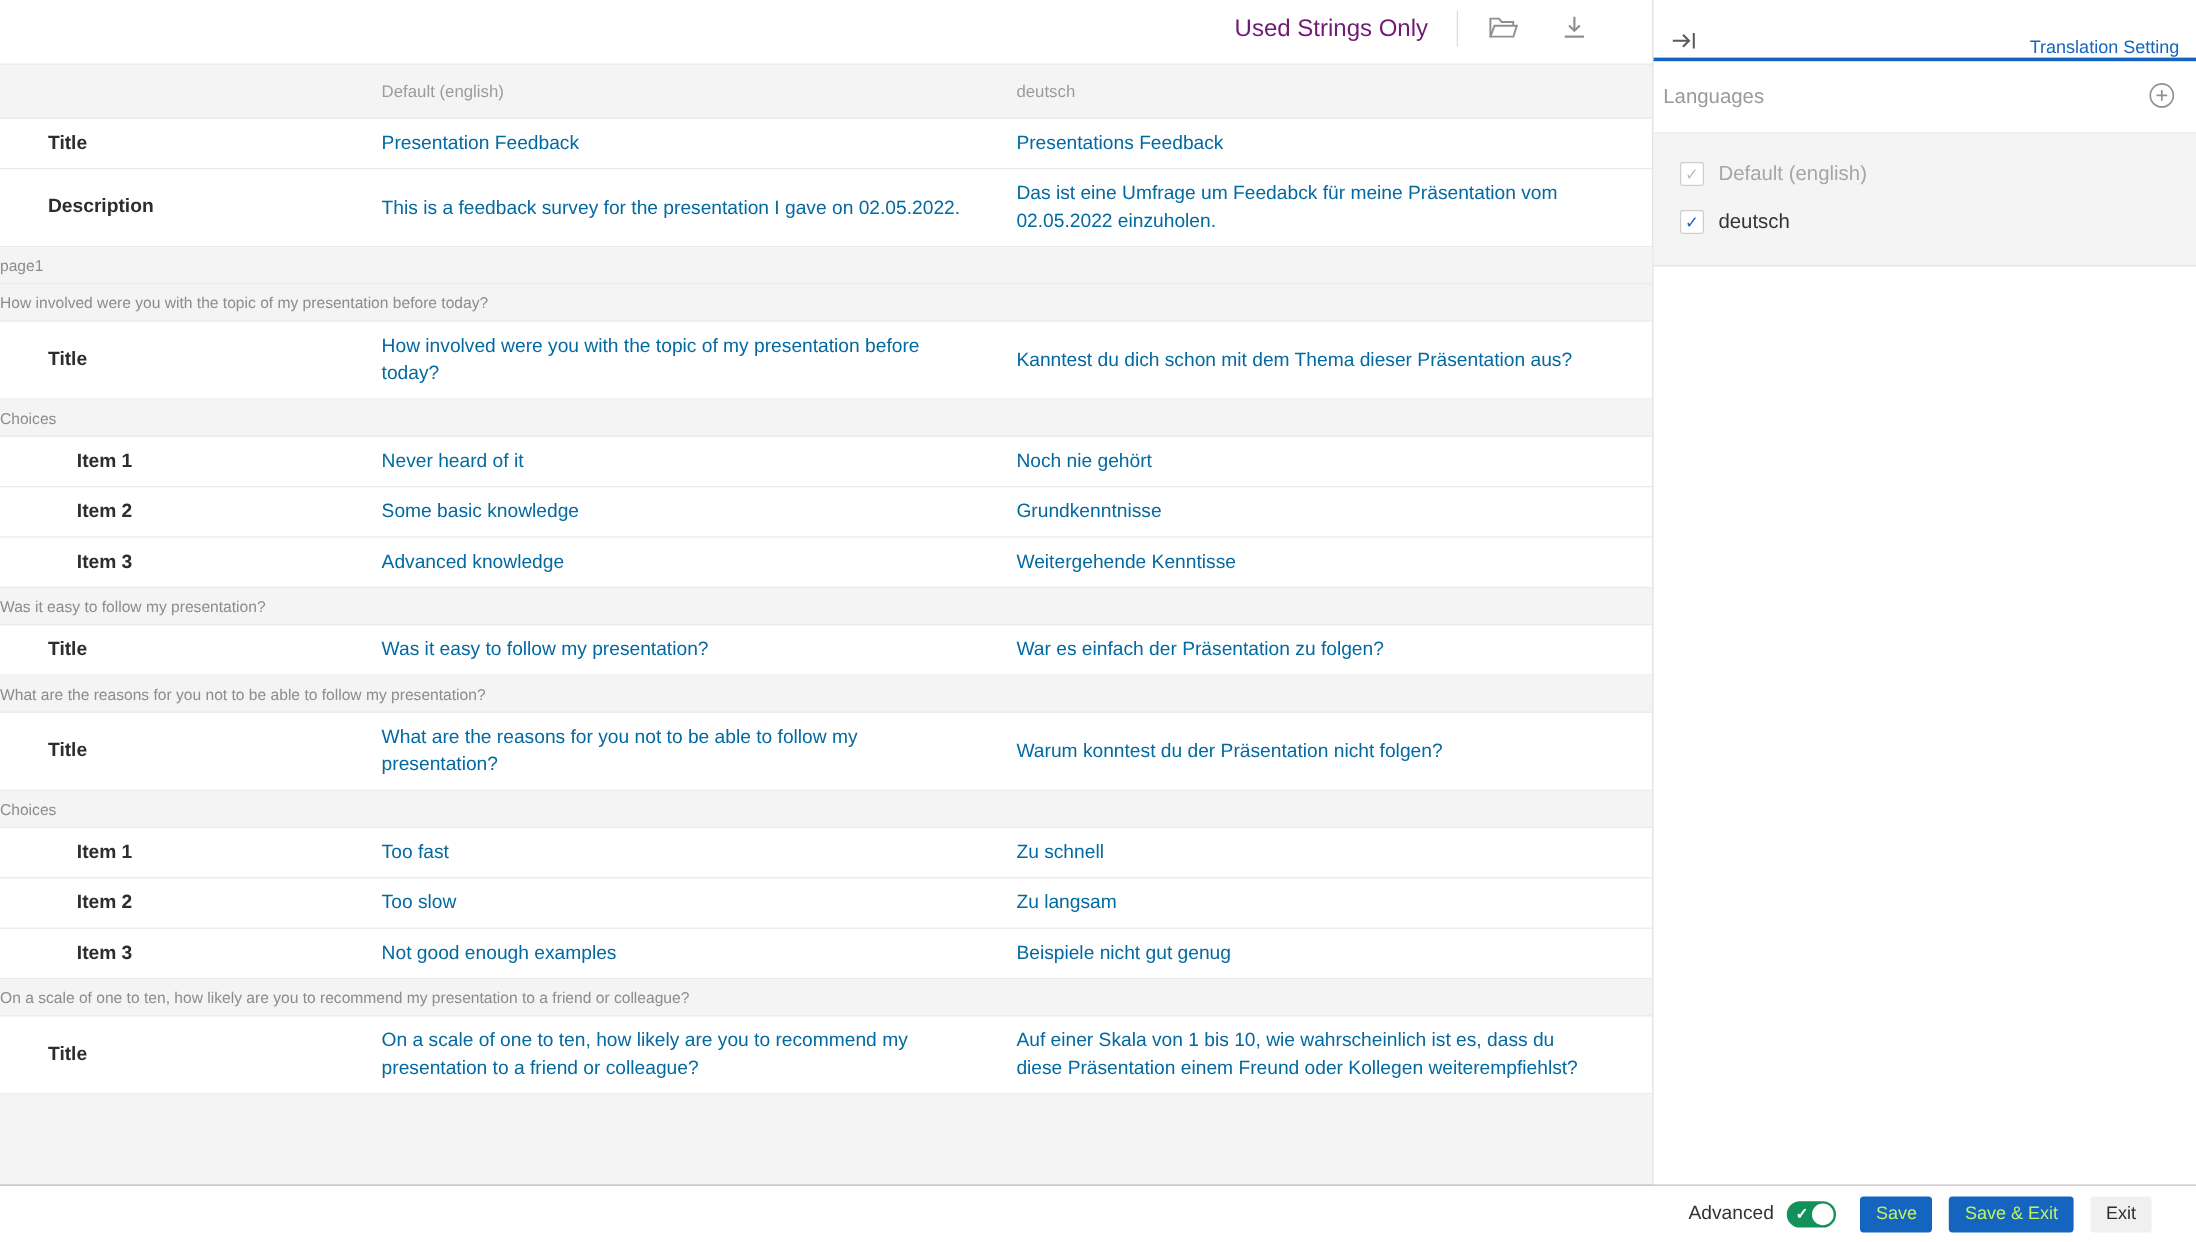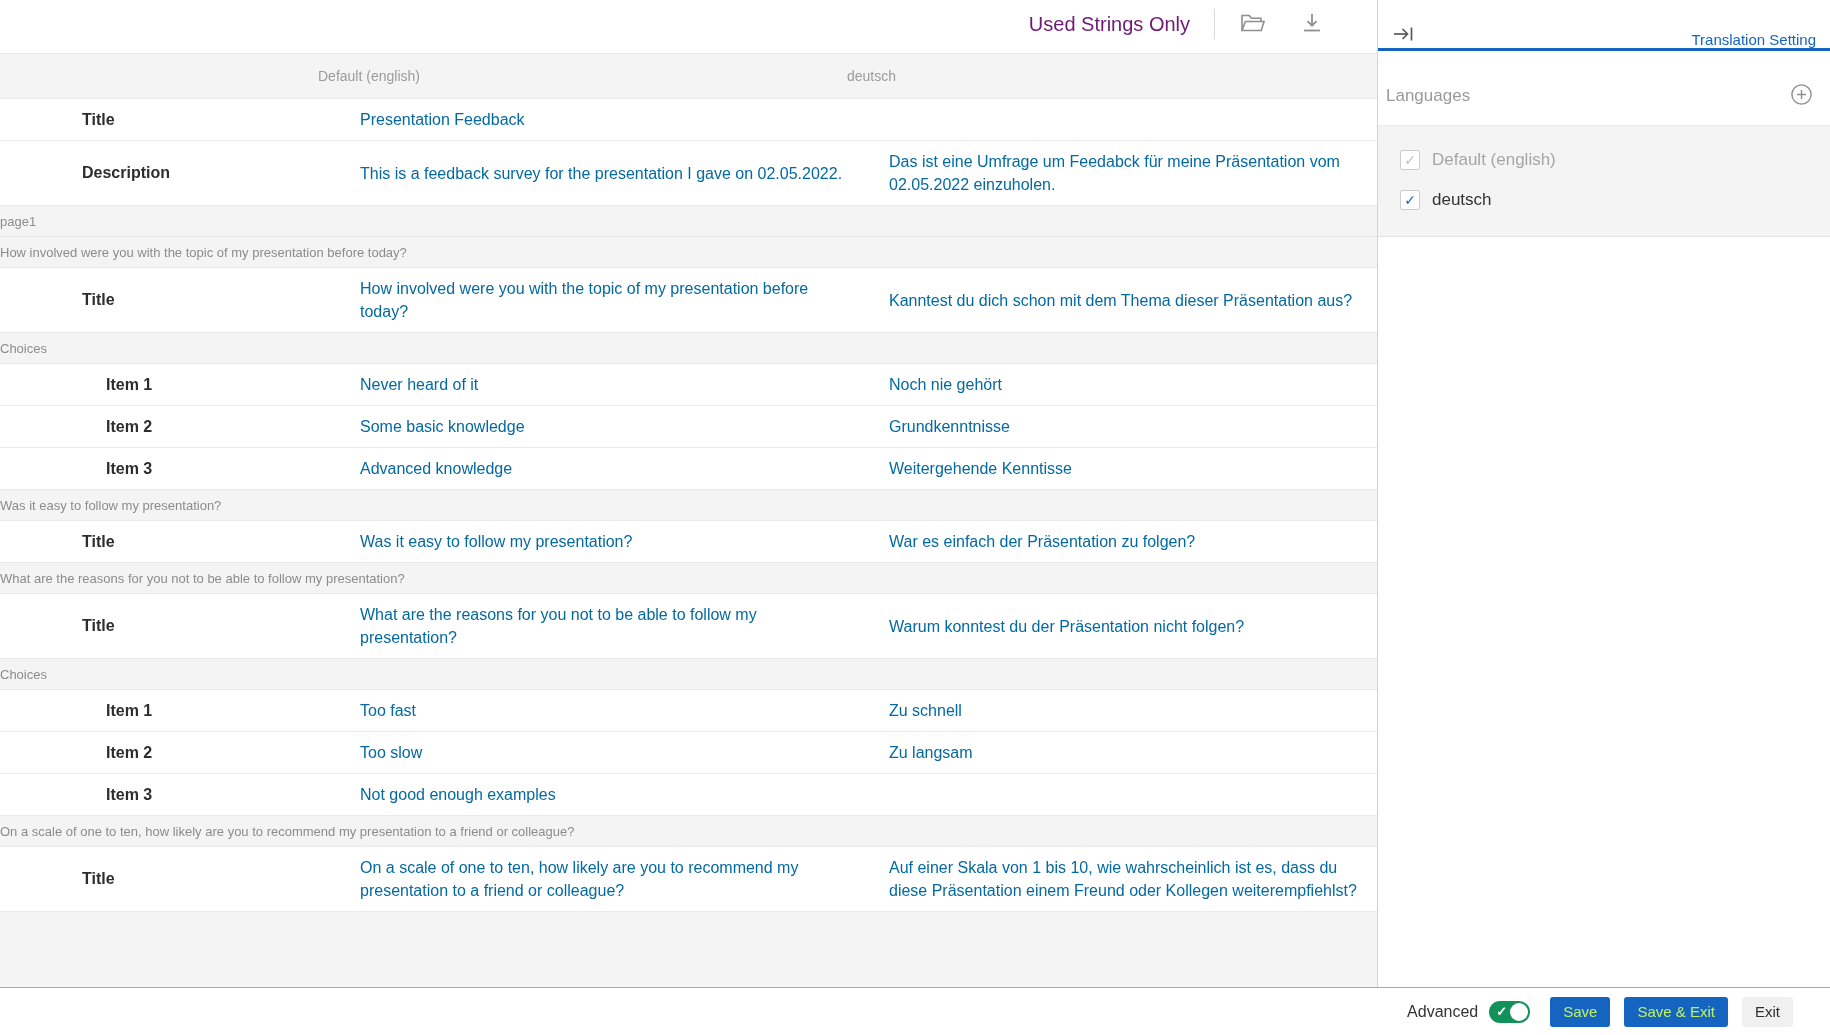--- a/index.html
+++ b/index.html
@@ -43,35 +43,35 @@
   .t-header .hc { font-size: 14px; color: #9b9b9b; }
   .col-label { width: 318px; flex-shrink: 0; }
   .col-en { width: 529px; flex-shrink: 0; }
   .col-de { flex: 1; }
 
   .t-row { display: flex; border-bottom: 1px solid var(--border-light); align-items: center; flex-shrink: 0; }
   .t-row .t-label { width: 318px; flex-shrink: 0; padding: 9px 10px 9px 40px; font-weight: bold; font-size: 16px; color: #2d2d2d; align-self: center; }
   .t-row .t-label.indent { padding-left: 64px; }
   .t-row .t-val { padding: 9px 0; font-size: 16px; color: #0369a1; line-height: 23px; align-self: center; }
   .t-row .t-val .txt { display: block; max-width: 490px; }
-  .t-row { min-height: 41px; padding-left: 42px; }
+  .t-row { min-height: 41px; }
 
   .t-section { display: flex; align-items: center; background: var(--section-bg); border-bottom: 1px solid var(--border-light); min-height: 31px; flex-shrink: 0; }
   .t-section span { font-size: 13px; color: #8c8c8c; }
 
   .t-filler { flex: 1; background: var(--section-bg); }
 
   
   .sidebar { flex: 1; display: flex; flex-direction: column; background: #fff; }
   .sb-header { height: 51px; border-bottom: 3px solid var(--accent); display: flex; align-items: flex-end; justify-content: space-between; padding: 0 14px 0 13px; flex-shrink: 0; }
   .sb-title { color: var(--accent); font-size: 15px; }
   .sb-collapse { background: none; border: none; cursor: pointer; display: flex; align-items: center; padding: 0; }
   .sb-collapse svg { stroke: #5a5a5a; }
 
-  .lang-header { height: 59px; display: flex; align-items: center; justify-content: space-between; padding: 0 16px 0 8px; flex-shrink: 0; margin-top: 15px; }
+  .lang-header { height: 59px; display: flex; align-items: center; justify-content: space-between; padding: 0 16px 0 8px; flex-shrink: 0; }
   .lang-title { font-size: 17px; color: #9a9a9a; }
   .add-btn { background: none; border: none; cursor: pointer; display: flex; align-items: center; padding: 0; }
   .add-btn svg { stroke: #909090; }
 
   .lang-panel { background: var(--section-bg); border-top: 1px solid #ececec; border-bottom: 1px solid #e2e2e2; padding: 14px 0 16px 22px; flex-shrink: 0; }
   .lang-row { display: flex; align-items: center; min-height: 40px; cursor: pointer; }
   .cbx { width: 20px; height: 20px; background: #fff; border: 1px solid #cdcdcd; border-radius: 2px; display: flex; align-items: center; justify-content: center; font-size: 14px; font-weight: bold; flex-shrink: 0; }
   .cbx.checked-blue { color: var(--accent); }
   .cbx.checked-gray { color: #bdbdbd; }
   .lang-label { margin-left: 12px; font-size: 17px; }
@@ -132,20 +132,23 @@
         <div class="col-label hc"></div>
         <div class="col-en hc">Default (english)</div>
         <div class="col-de hc">deutsch</div>
       </div>
       <div id="rows-host" style="display:flex;flex-direction:column;">
           <div class="t-row">
             <div class="t-label">Title</div>
             <div class="t-val col-en">
               <span class="txt">Presentation Feedback</span>
             </div>
+            <div class="t-val col-de">
+              <span class="txt">Presentations Feedback</span>
+            </div>
           </div>
           <div class="t-row">
             <div class="t-label">Description</div>
             <div class="t-val col-en">
               <span class="txt">This is a feedback survey for the presentation I gave on 02.05.2022.</span>
             </div>
             <div class="t-val col-de">
               <span class="txt">Das ist eine Umfrage um Feedabck für meine Präsentation vom 02.05.2022 einzuholen.</span>
             </div>
           </div>
@@ -236,20 +239,23 @@
               <span class="txt">Too slow</span>
             </div>
             <div class="t-val col-de">
               <span class="txt">Zu langsam</span>
             </div>
           </div>
           <div class="t-row">
             <div class="t-label indent">Item 3</div>
             <div class="t-val col-en">
               <span class="txt">Not good enough examples</span>
+            </div>
+            <div class="t-val col-de">
+              <span class="txt">Beispiele nicht gut genug</span>
             </div>
           </div>
           <div class="t-section">
             <span>On a scale of one to ten, how likely are you to recommend my presentation to a friend or colleague?</span>
           </div>
           <div class="t-row">
             <div class="t-label">Title</div>
             <div class="t-val col-en">
               <span class="txt">On a scale of one to ten, how likely are you to recommend my presentation to a friend or colleague?</span>
             </div>

